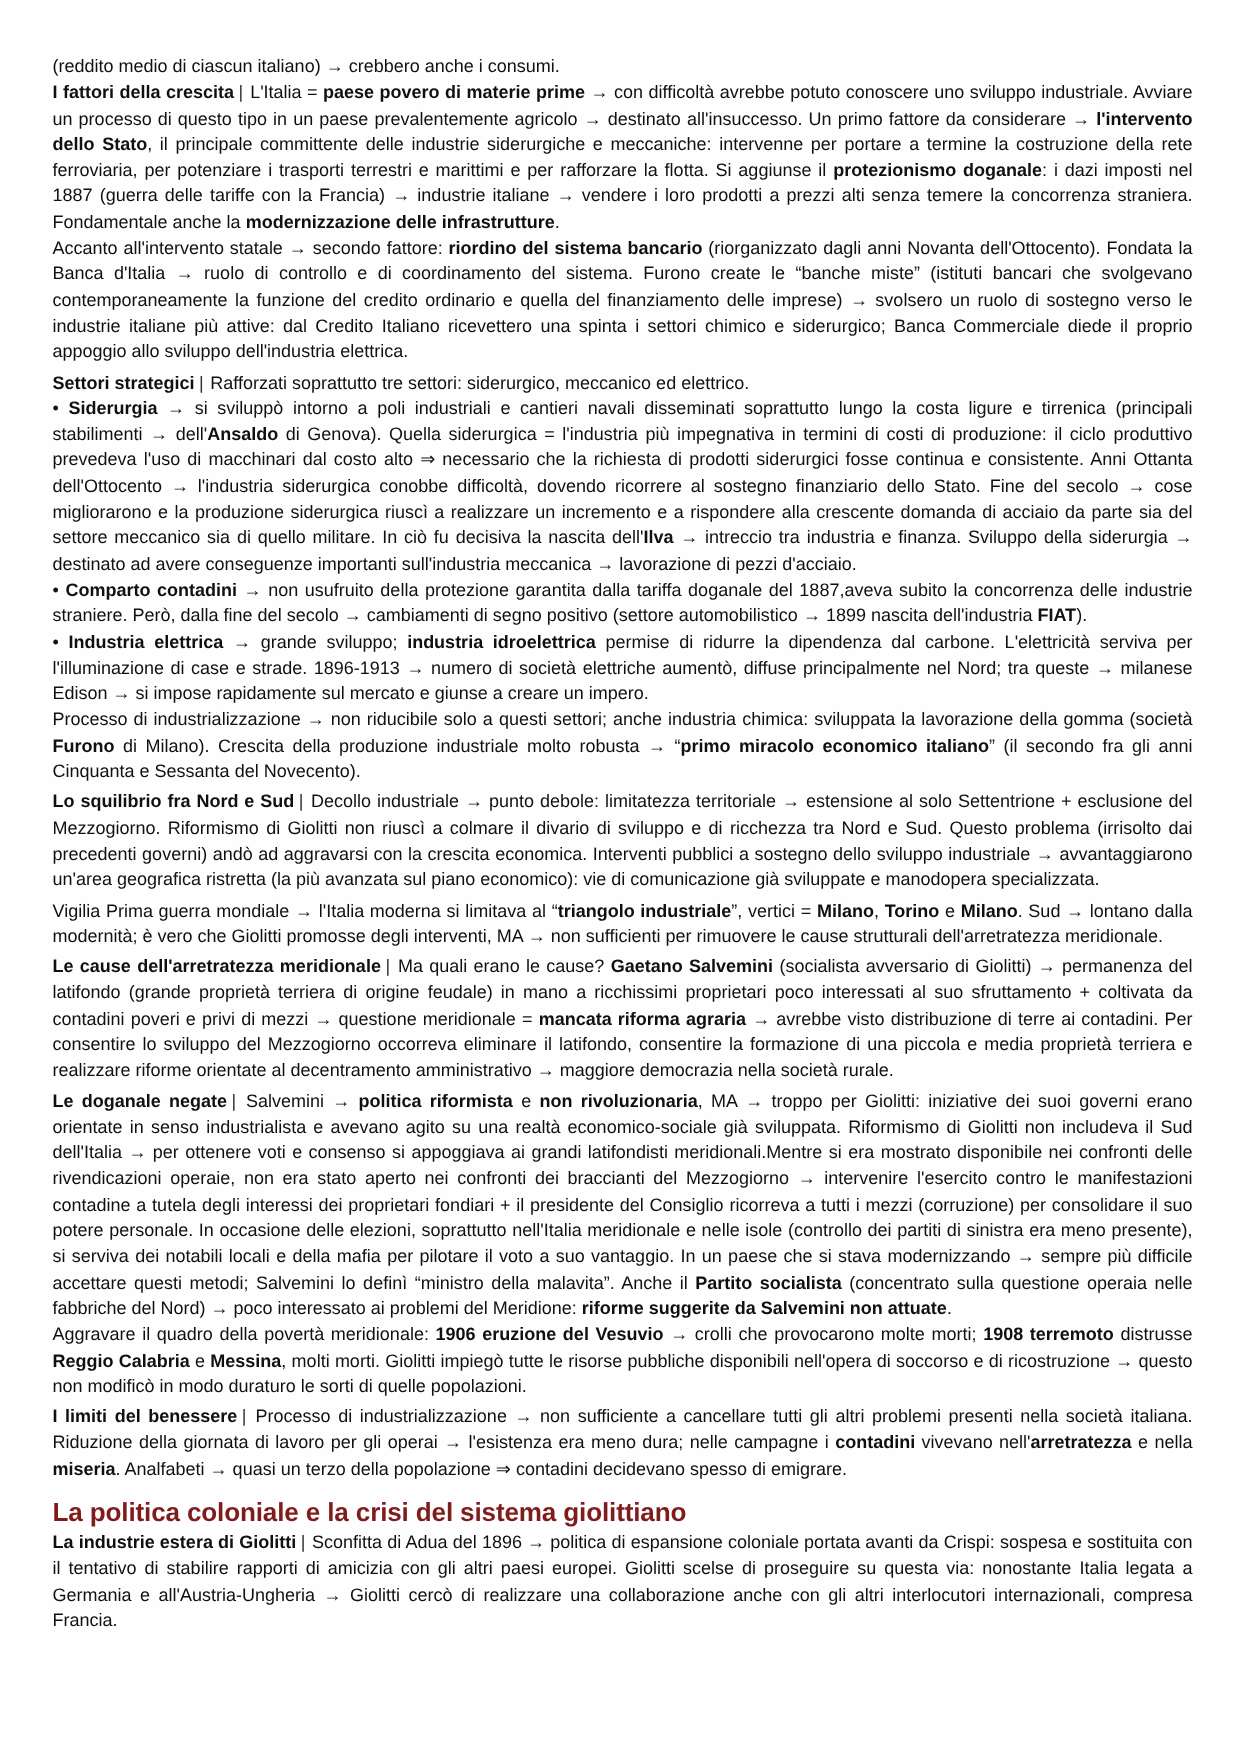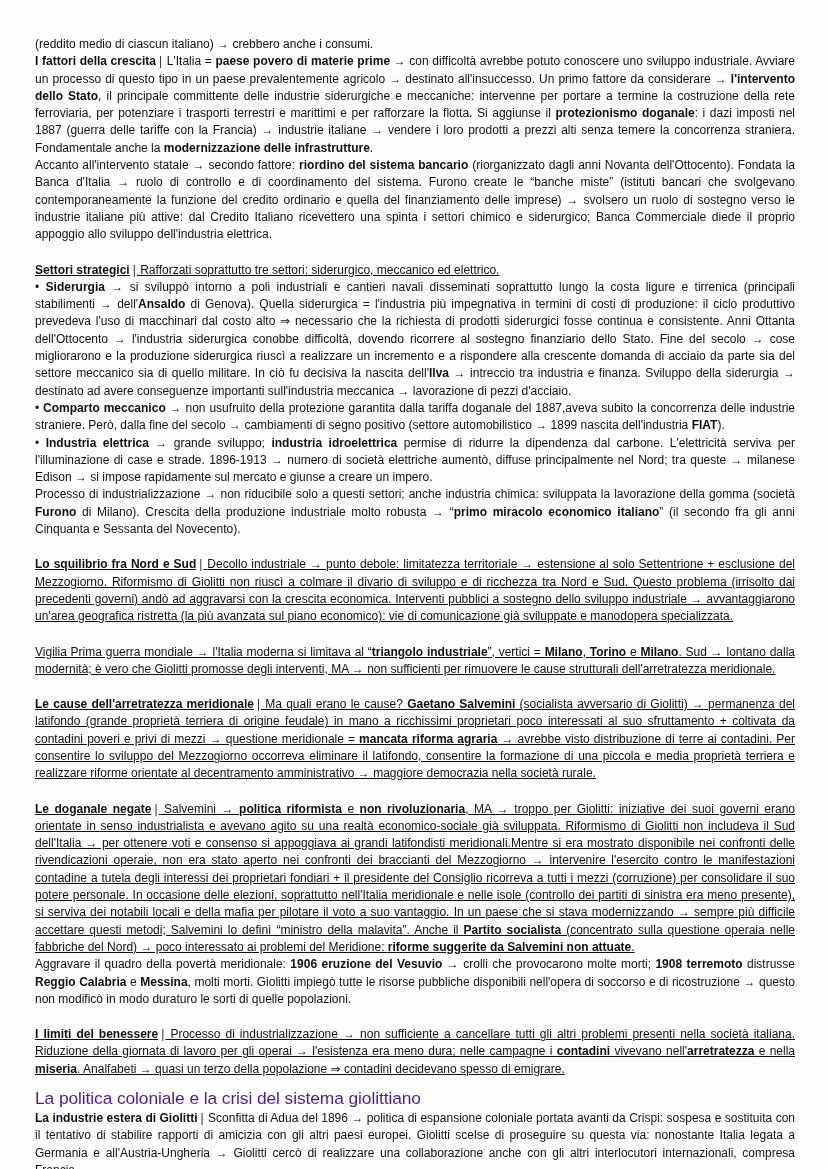--- a/index.html
+++ b/index.html
@@ -28,41 +28,40 @@
   p.para {
     margin: 0 0 0 0;
     font-size: 12px;
     line-height: 17.3px;
     text-align: justify;
     text-justify: inter-word;
     hyphens: none;
     color: #101010;
   }
   p.para.gap {
-    margin-top: 18px;
-    text-decoration: underline;
+    margin-top: 3px;
   }
   p.para.tight {
     margin-top: 0px;
   }
   .b { font-weight: bold; }
   .sep {
     display: inline-block;
     margin: 0 1px 0 3px;
     font-weight: normal;
     color: #303030;
   }
   .bullet-char { font-weight: normal; }
   h2.section-heading {
     font-size: 17.4px;
-    font-weight: normal;
+    font-weight: bold;
     line-height: 22px;
     margin: 9px 0 1px 0;
     text-align: left;
-    color: #4c1d95;
+    color: #7f1d1d;
     letter-spacing: -0.1px;
   }
 </style>
 </head>
 <body>
 
 <div id="page">
   <div class="doc-body">
 
     <p class="para">(reddito medio di ciascun italiano) → crebbero anche i consumi.</p>
@@ -81,21 +80,21 @@
       <span>Rafforzati soprattutto tre settori: siderurgico, meccanico ed elettrico.</span>
     </p>
 
     <p class="para tight">
       <span class="bullet-char">•</span>
       <span class="b">Siderurgia</span> → si sviluppò intorno a poli industriali e cantieri navali disseminati soprattutto lungo la costa ligure e tirrenica (principali stabilimenti → dell'<span class="b">Ansaldo</span> di Genova). Quella siderurgica = l'industria più impegnativa in termini di costi di produzione: il ciclo produttivo prevedeva l'uso di macchinari dal costo alto ⇒ necessario che la richiesta di prodotti siderurgici fosse continua e consistente. Anni Ottanta dell'Ottocento → l'industria siderurgica conobbe difficoltà, dovendo ricorrere al sostegno finanziario dello Stato. Fine del secolo → cose migliorarono e la produzione siderurgica riuscì a realizzare un incremento e a rispondere alla crescente domanda di acciaio da parte sia del settore meccanico sia di quello militare. In ciò fu decisiva la nascita dell'<span class="b">Ilva</span> → intreccio tra industria e finanza. Sviluppo della siderurgia → destinato ad avere conseguenze importanti sull'industria meccanica →  lavorazione di pezzi d'acciaio.
     </p>
 
     <p class="para tight">
       <span class="bullet-char">•</span>
-      <span class="b">Comparto meccanico</span> → non usufruito della protezione garantita dalla tariffa doganale del 1887,aveva subito la concorrenza delle industrie straniere. Però, dalla fine del secolo → cambiamenti di segno positivo (settore automobilistico → 1899 nascita dell'industria <span class="b">FIAT</span>).
+      <span class="b">Comparto contadini</span> → non usufruito della protezione garantita dalla tariffa doganale del 1887,aveva subito la concorrenza delle industrie straniere. Però, dalla fine del secolo → cambiamenti di segno positivo (settore automobilistico → 1899 nascita dell'industria <span class="b">FIAT</span>).
     </p>
 
     <p class="para tight">
       <span class="bullet-char">•</span>
       <span class="b">Industria elettrica</span> → grande sviluppo; <span class="b">industria idroelettrica</span> permise di ridurre la dipendenza dal carbone. L'elettricità serviva per l'illuminazione di case e strade. 1896-1913 → numero di società elettriche aumentò, diffuse principalmente nel Nord; tra queste → milanese Edison → si impose rapidamente sul mercato e giunse a creare un impero.
     </p>
 
     <p class="para tight">
       Processo di industrializzazione → non riducibile solo a questi settori; anche industria chimica: sviluppata la lavorazione della gomma (società <span class="b">Furono</span> di Milano). Crescita della produzione industriale molto robusta → “<span class="b">primo miracolo economico italiano</span>” (il secondo fra gli anni Cinquanta e Sessanta del Novecento).
     </p>

